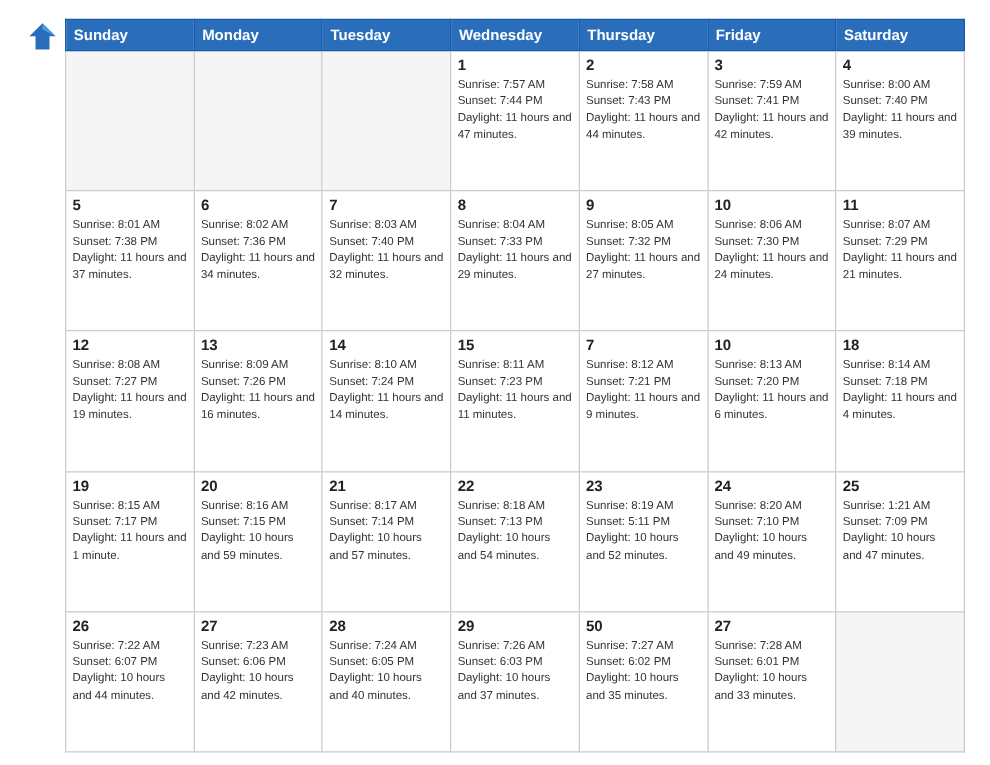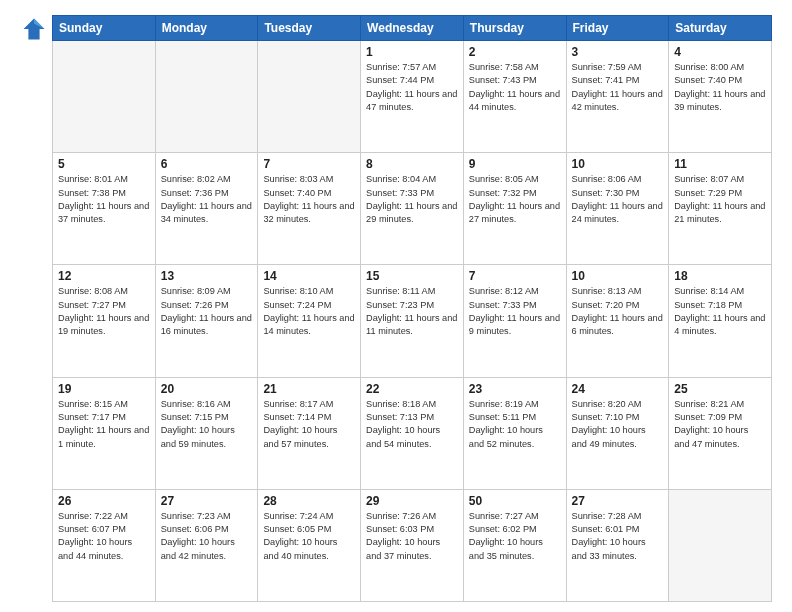--- a/index.html
+++ b/index.html
@@ -244,21 +244,21 @@
           <td>
             <span class="day-number">15</span>
             <div class="day-info">Sunrise: 8:11 AM
 Sunset: 7:23 PM
 Daylight: 11 hours
 and 11 minutes.</div>
           </td>
           <td>
             <span class="day-number">7</span>
             <div class="day-info">Sunrise: 8:12 AM
-Sunset: 7:33 PM
+Sunset: 7:21 PM
 Daylight: 11 hours
 and 9 minutes.</div>
           </td>
           <td>
             <span class="day-number">10</span>
             <div class="day-info">Sunrise: 8:13 AM
 Sunset: 7:20 PM
 Daylight: 11 hours
 and 6 minutes.</div>
           </td>
@@ -308,21 +308,21 @@
           </td>
           <td>
             <span class="day-number">24</span>
             <div class="day-info">Sunrise: 8:20 AM
 Sunset: 7:10 PM
 Daylight: 10 hours
 and 49 minutes.</div>
           </td>
           <td>
             <span class="day-number">25</span>
-            <div class="day-info">Sunrise: 8:21 AM
+            <div class="day-info">Sunrise: 1:21 AM
 Sunset: 7:09 PM
 Daylight: 10 hours
 and 47 minutes.</div>
           </td>
         </tr>
         <tr>
           <td>
             <span class="day-number">26</span>
             <div class="day-info">Sunrise: 7:22 AM
 Sunset: 6:07 PM

